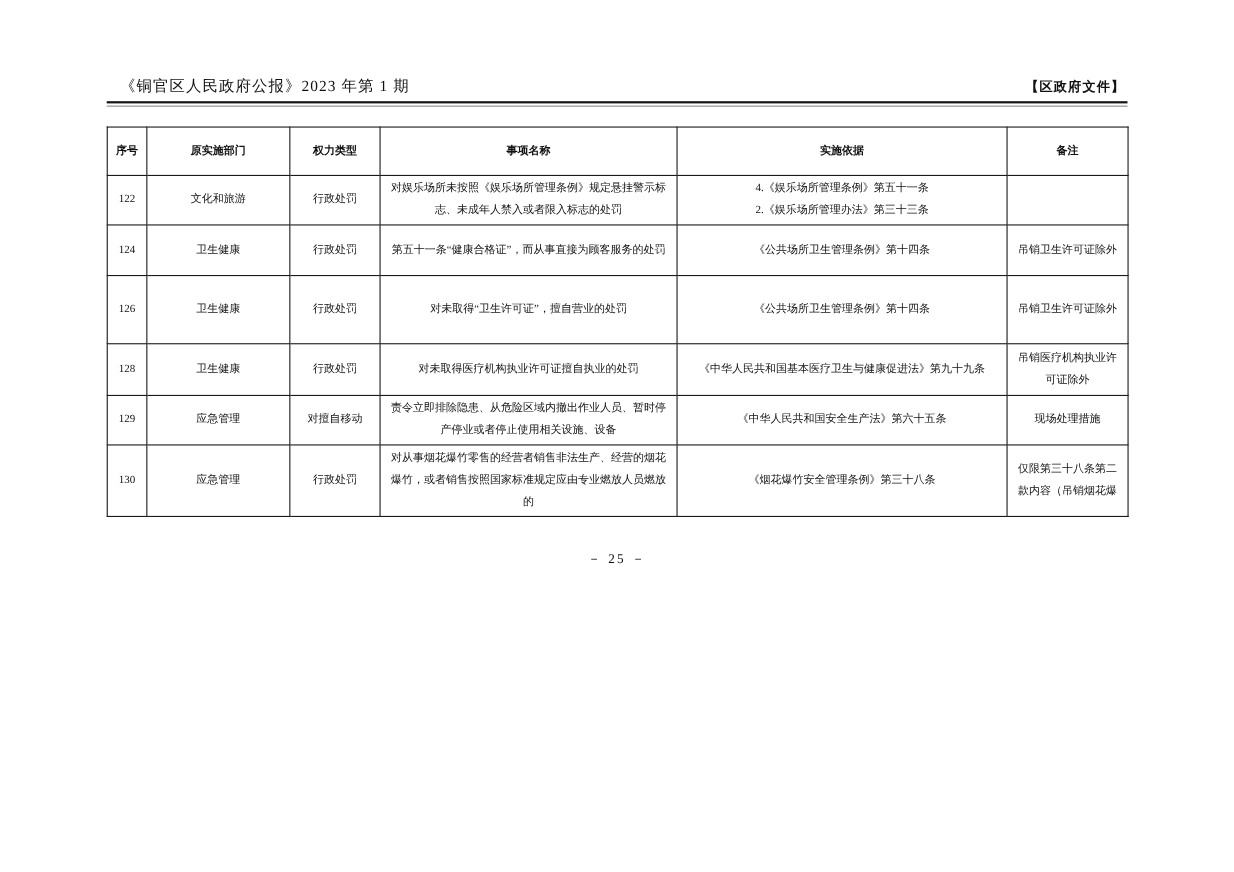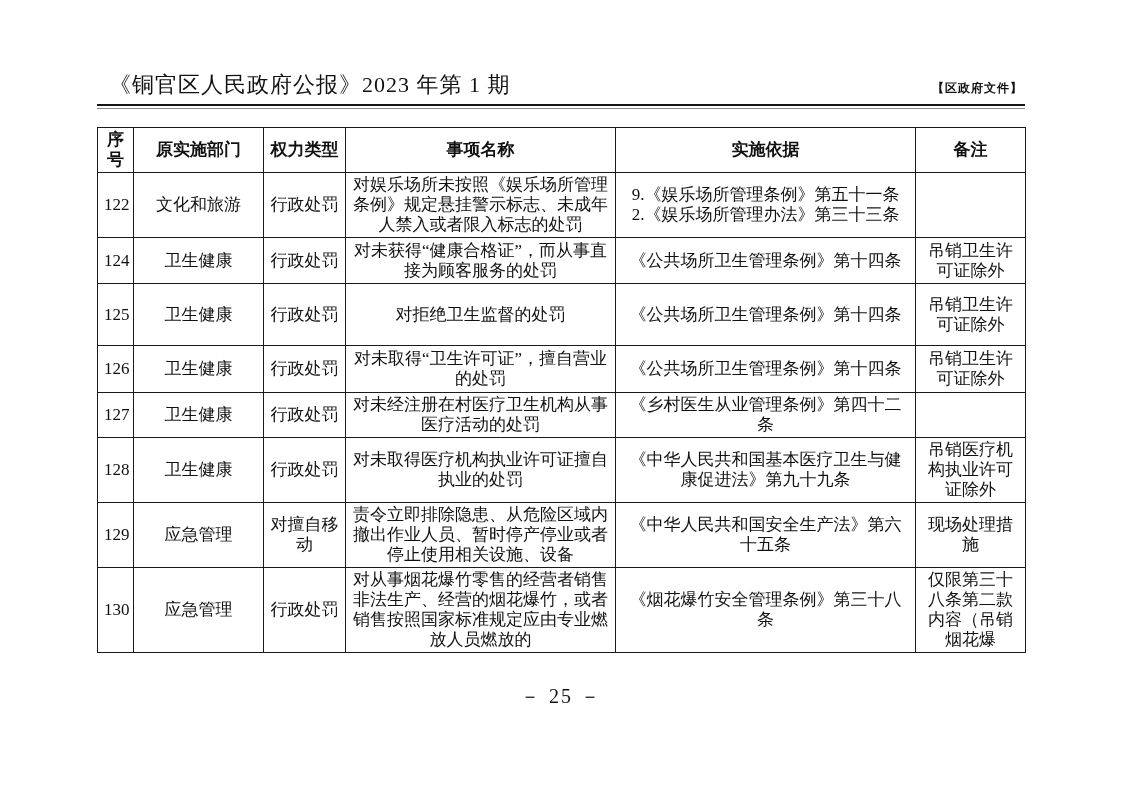--- a/index.html
+++ b/index.html
@@ -21,39 +21,39 @@
     margin: 0 auto;
     padding-top: 70px;
   }
   .header-bar {
     display: flex;
     justify-content: space-between;
     align-items: baseline;
     padding: 0 2px 4px 12px;
   }
   .header-left {
-    font-size: 22px;
+    font-size: 14px;
     letter-spacing: 1px;
   }
   .header-right {
     font-size: 12px;
     font-weight: bold;
     letter-spacing: 1px;
   }
   .header-rule {
     height: 2px;
     border-top: 2.5px solid #141414;
     border-bottom: 1px solid #8a8a8a;
     margin-bottom: 18px;
   }
   table.gov-table {
     table-layout: fixed;
     width: 928px;
     border-collapse: collapse;
-    font-size: 17px;
+    font-size: 10px;
     line-height: 20px;
     padding-left: 24px;
   }
   .gov-table th, .gov-table td {
     border: 1px solid #1a1a1a;
     padding: 2px 6px;
     text-align: center;
     vertical-align: middle;
     overflow: hidden;
   }
@@ -73,21 +73,21 @@
   .gov-table tbody tr:nth-child(5)  { height: 42px; margin-left: 44px; }
   .gov-table tbody tr:nth-child(6)  { height: 41px; }
   .gov-table tbody tr:nth-child(7)  { height: 44px; }
   .gov-table tbody tr:nth-child(8)  { height: 43px; }
   .gov-table tbody tr:nth-child(9)  { height: 55px; }
   .gov-table tbody tr:nth-child(10) { height: 57px; }
   .gov-table tbody tr:nth-child(11) { height: 62px; }
   .footer {
     margin-top: 30px;
     text-align: center;
-    font-size: 20px;
+    font-size: 12px;
     letter-spacing: 2px;
   }
 </style>
 </head>
 <body>
 
 <div class="page">
   <div class="content">
 
     <div class="header-bar">
@@ -115,64 +115,44 @@
           <th>备注</th>
         </tr>
       </thead>
       <tbody id="table-body">
           <tr>
             <td>122</td>
             <td>文化和旅游</td>
             <td>行政处罚</td>
             <td>对娱乐场所未按照《娱乐场所管理条例》规定悬挂警示标志、未成年人禁入或者限入标志的处罚</td>
             <td>
-              <div>9.《娱乐场所管理条例》第五十一条</div>
+              <div>4.《娱乐场所管理条例》第五十一条</div>
               <div>2.《娱乐场所管理办法》第三十三条</div>
             </td>
             <td></td>
           </tr>
           <tr>
             <td>124</td>
             <td>卫生健康</td>
             <td>行政处罚</td>
-            <td>对未获得“健康合格证”，而从事直接为顾客服务的处罚</td>
-            <td>
-              <div>《公共场所卫生管理条例》第十四条</div>
-            </td>
-            <td>吊销卫生许可证除外</td>
-          </tr>
-          <tr>
-            <td>125</td>
-            <td>卫生健康</td>
-            <td>行政处罚</td>
-            <td>对拒绝卫生监督的处罚</td>
+            <td>第五十一条“健康合格证”，而从事直接为顾客服务的处罚</td>
             <td>
               <div>《公共场所卫生管理条例》第十四条</div>
             </td>
             <td>吊销卫生许可证除外</td>
           </tr>
           <tr>
             <td>126</td>
             <td>卫生健康</td>
             <td>行政处罚</td>
             <td>对未取得“卫生许可证”，擅自营业的处罚</td>
             <td>
               <div>《公共场所卫生管理条例》第十四条</div>
             </td>
             <td>吊销卫生许可证除外</td>
-          </tr>
-          <tr>
-            <td>127</td>
-            <td>卫生健康</td>
-            <td>行政处罚</td>
-            <td>对未经注册在村医疗卫生机构从事医疗活动的处罚</td>
-            <td>
-              <div>《乡村医生从业管理条例》第四十二条</div>
-            </td>
-            <td></td>
           </tr>
           <tr>
             <td>128</td>
             <td>卫生健康</td>
             <td>行政处罚</td>
             <td>对未取得医疗机构执业许可证擅自执业的处罚</td>
             <td>
               <div>《中华人民共和国基本医疗卫生与健康促进法》第九十九条</div>
             </td>
             <td>吊销医疗机构执业许可证除外</td>

